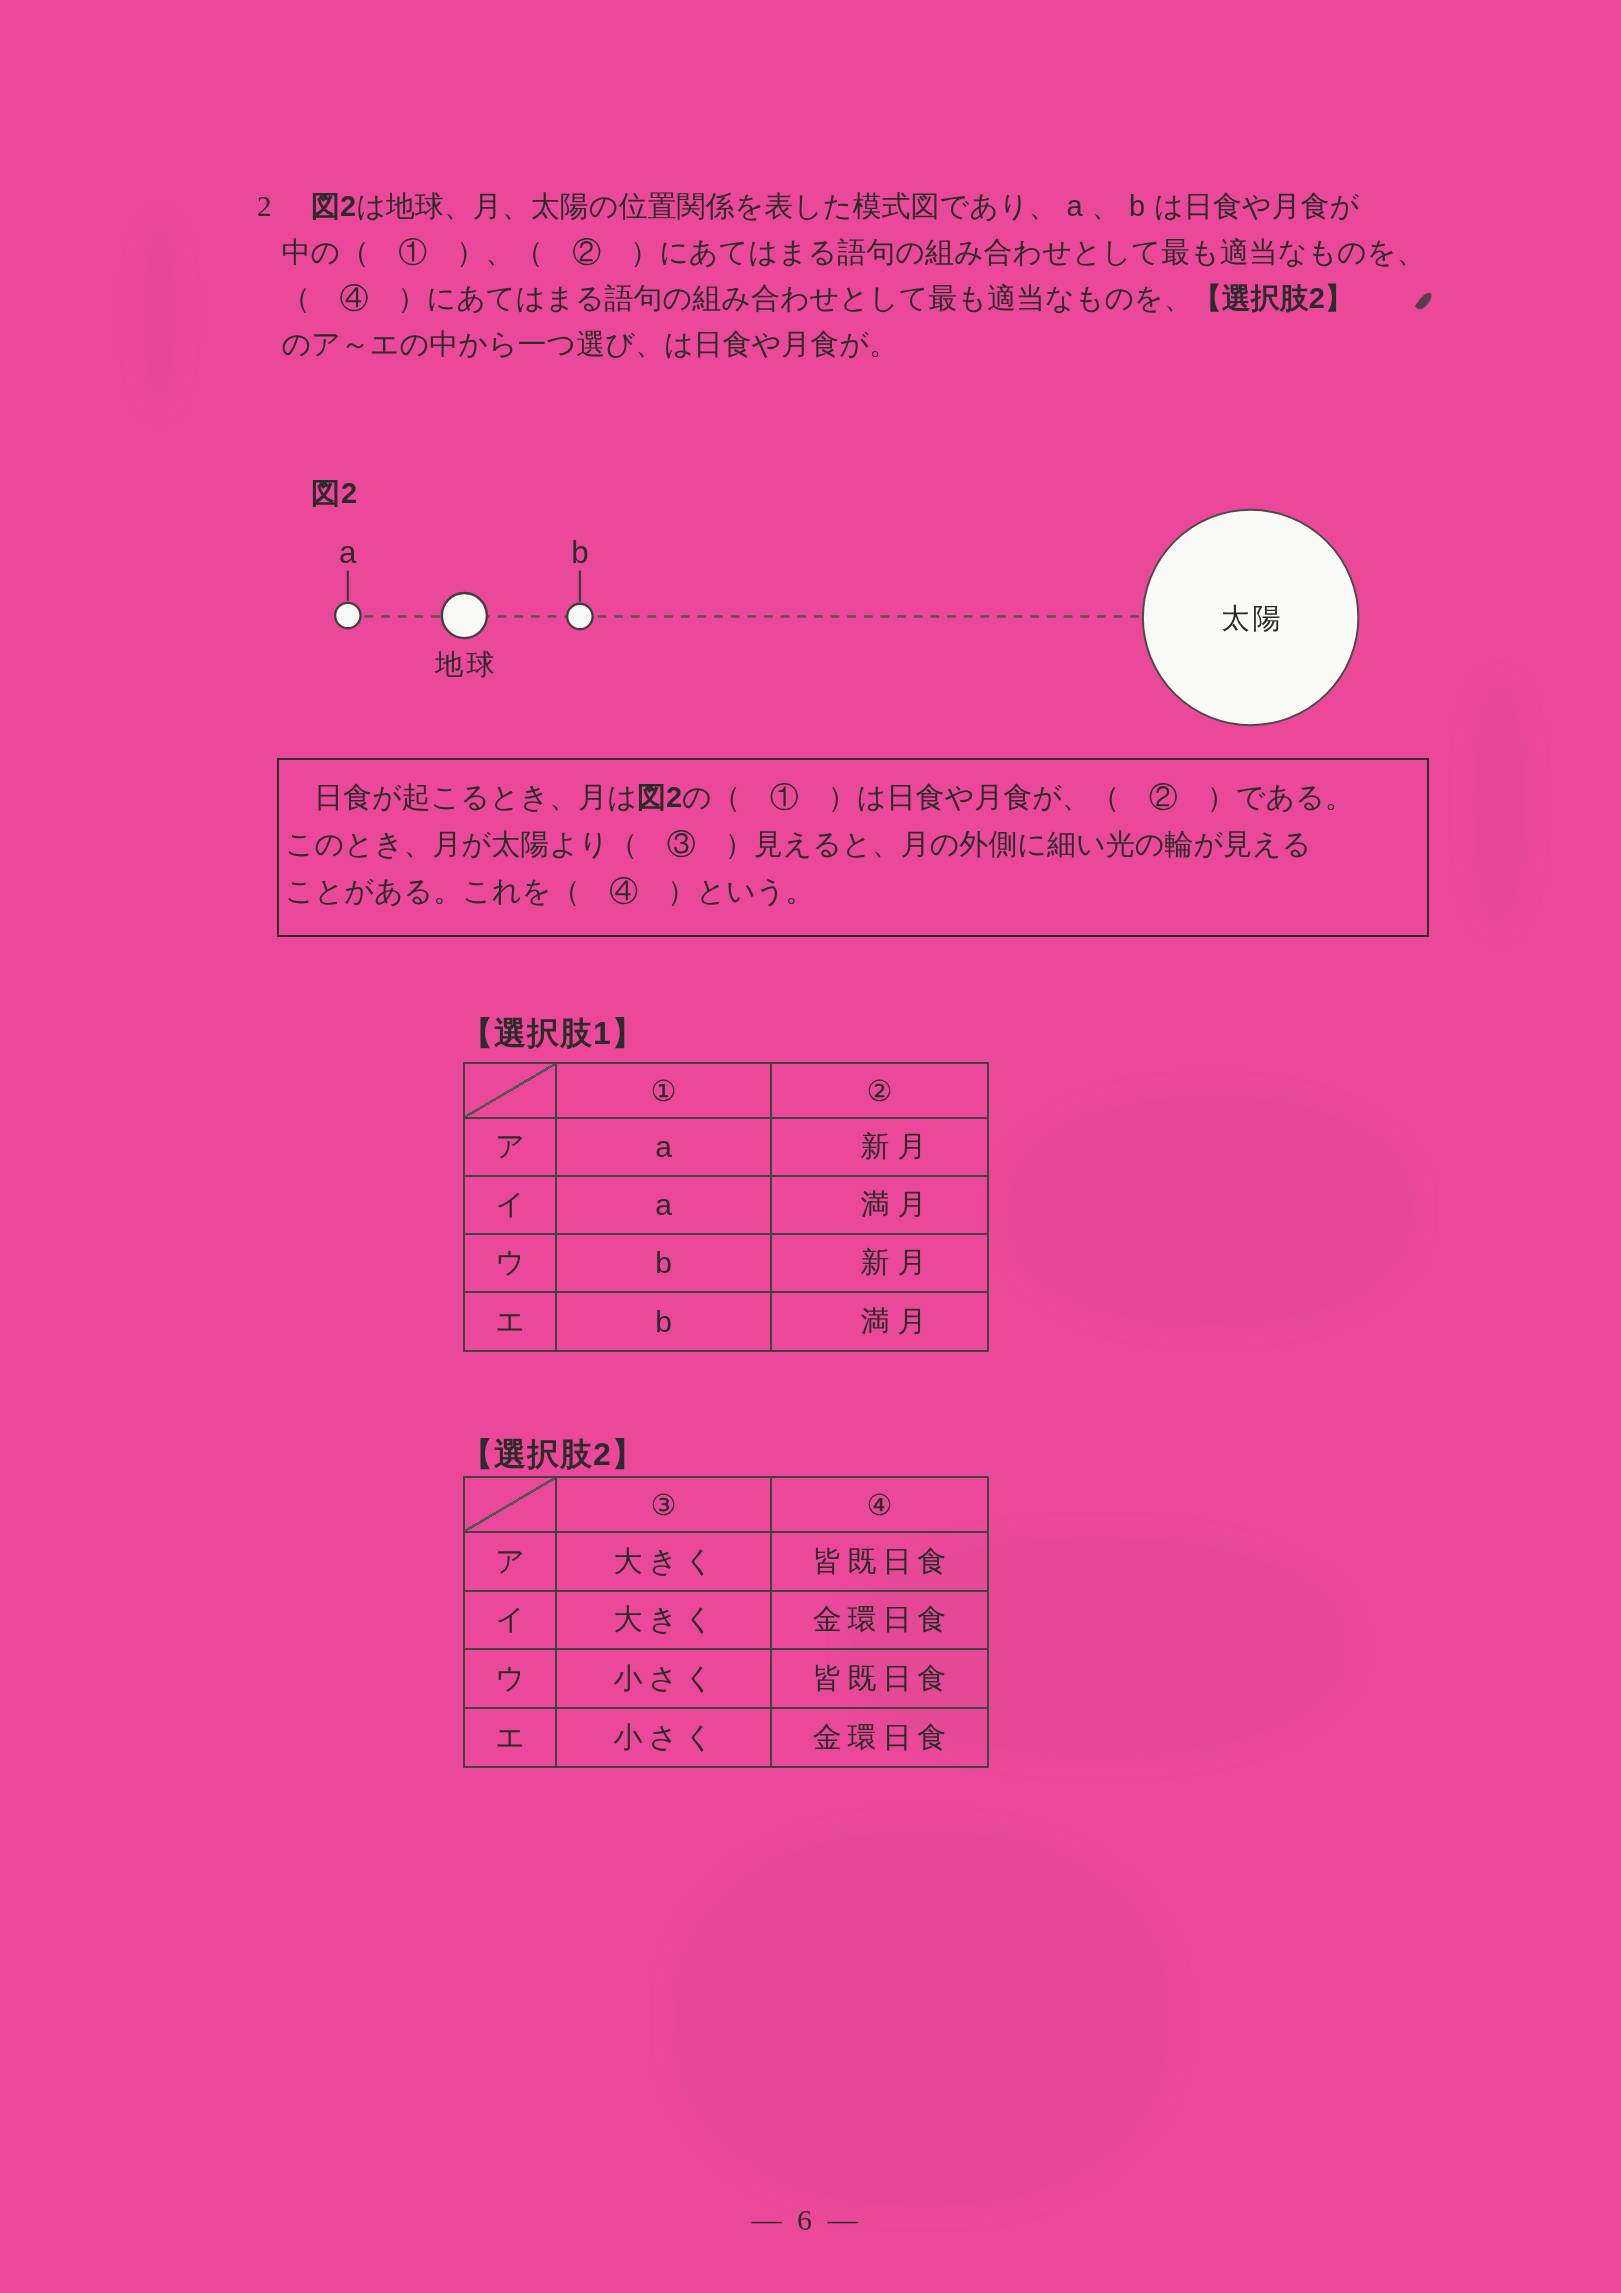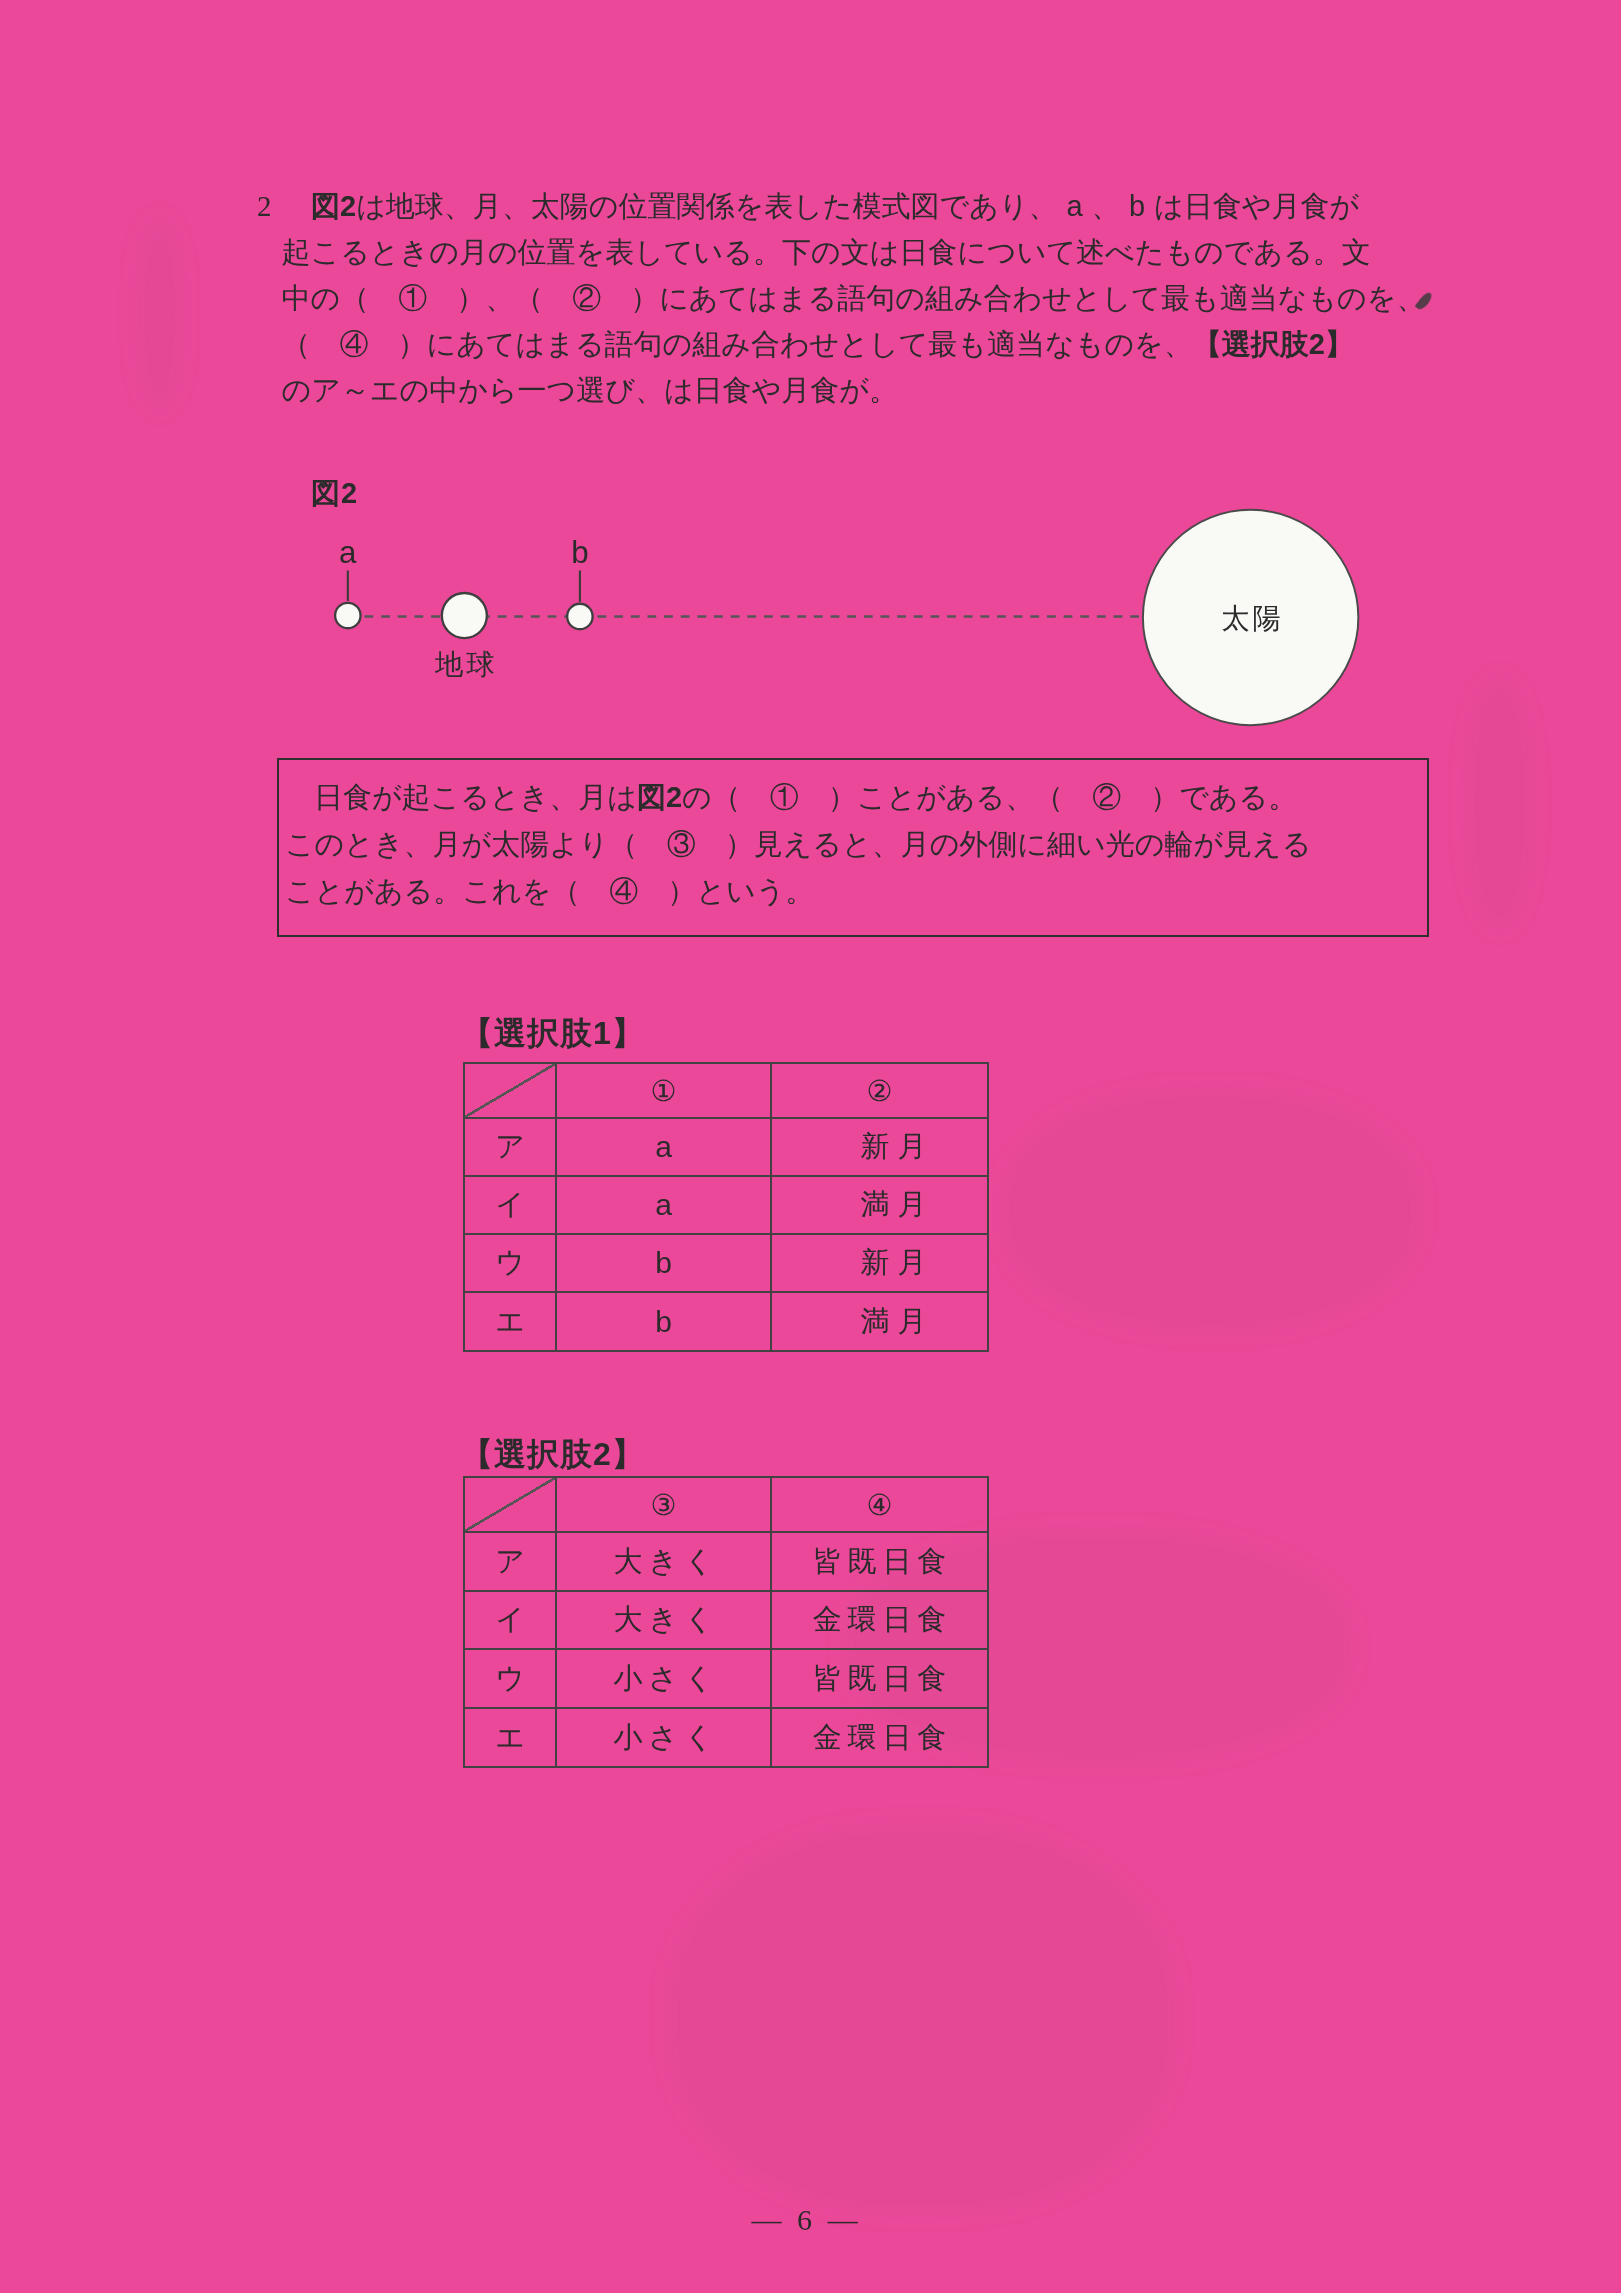--- a/index.html
+++ b/index.html
@@ -86,21 +86,20 @@
   <div class="artifact smudge" style="left:1465px;top:676px;width:69px;height:255px;"></div>
   <div class="artifact smudge" style="left:1000px;top:1088px;width:421px;height:245px;"></div>
   <div class="artifact smudge" style="left:843px;top:1529px;width:510px;height:235px;"></div>
   <div class="artifact smudge" style="left:667px;top:1823px;width:510px;height:392px;"></div>
   <div class="artifact ink-fleck" style="left:1420px;top:291px;"></div>
 
   <section class="layer question">
     <div class="qline">
       <span class="qnum">2</span><span class="bold-gothic">図2</span><span>は地球、月、太陽の位置関係を表した模式図であり、</span><span class="latin">a</span><span>、</span><span class="latin">b</span><span>は日食や月食が</span>
     </div>
-    <div class="qline indent"><span>起こるときの月の位置を表している。下の文は日食について述べたものである。文</span></div>
     <div class="qline indent"><span>中の（　①　）、（　②　）にあてはまる語句の組み合わせとして最も適当なものを、</span></div>
     <div class="qline indent">
       <span>（　④　）にあてはまる語句の組み合わせとして最も適当なものを、</span><span class="bold-gothic">【選択肢2】</span>
     </div>
     <div class="qline indent"><span>のア～エの中から一つ選び、は日食や月食が。</span></div>
   </section>
 
   <div class="layer fig-title bold-gothic">図2</div>
 
   <svg class="layer diagram" width="1068" height="235" viewBox="0 0 1090 240">
@@ -119,21 +118,21 @@
     <circle cx="947" cy="120" r="110" fill="#f9f9f6" stroke="#4a4a4a" stroke-width="2"></circle>
 
     <text class="pt-label" x="25" y="64" text-anchor="middle">a</text>
     <text class="pt-label" x="262" y="64" text-anchor="middle">b</text>
     <text class="body-label" x="146" y="178" text-anchor="middle">地球</text>
     <text class="body-label" x="949" y="131" text-anchor="middle">太陽</text>
   </svg>
 
   <div class="layer statement-box">
     <div class="bline">
-      <span>　日食が起こるとき、月は</span><span class="bold-gothic">図2</span><span>の（　①　）ことがある、（　②　）である。</span>
+      <span>　日食が起こるとき、月は</span><span class="bold-gothic">図2</span><span>の（　①　）は日食や月食が、（　②　）である。</span>
     </div>
     <div class="bline"><span>このとき、月が太陽より（　③　）見えると、月の外側に細い光の輪が見える</span></div>
     <div class="bline"><span>ことがある。これを（　④　）という。</span></div>
   </div>
 
   <div class="layer tbl-title t1-title">【選択肢1】</div>
   <div class="layer choice-table t1">
     <div class="ct-cell diag"></div>
     <div class="ct-cell">①</div>
     <div class="ct-cell ec">②</div>

